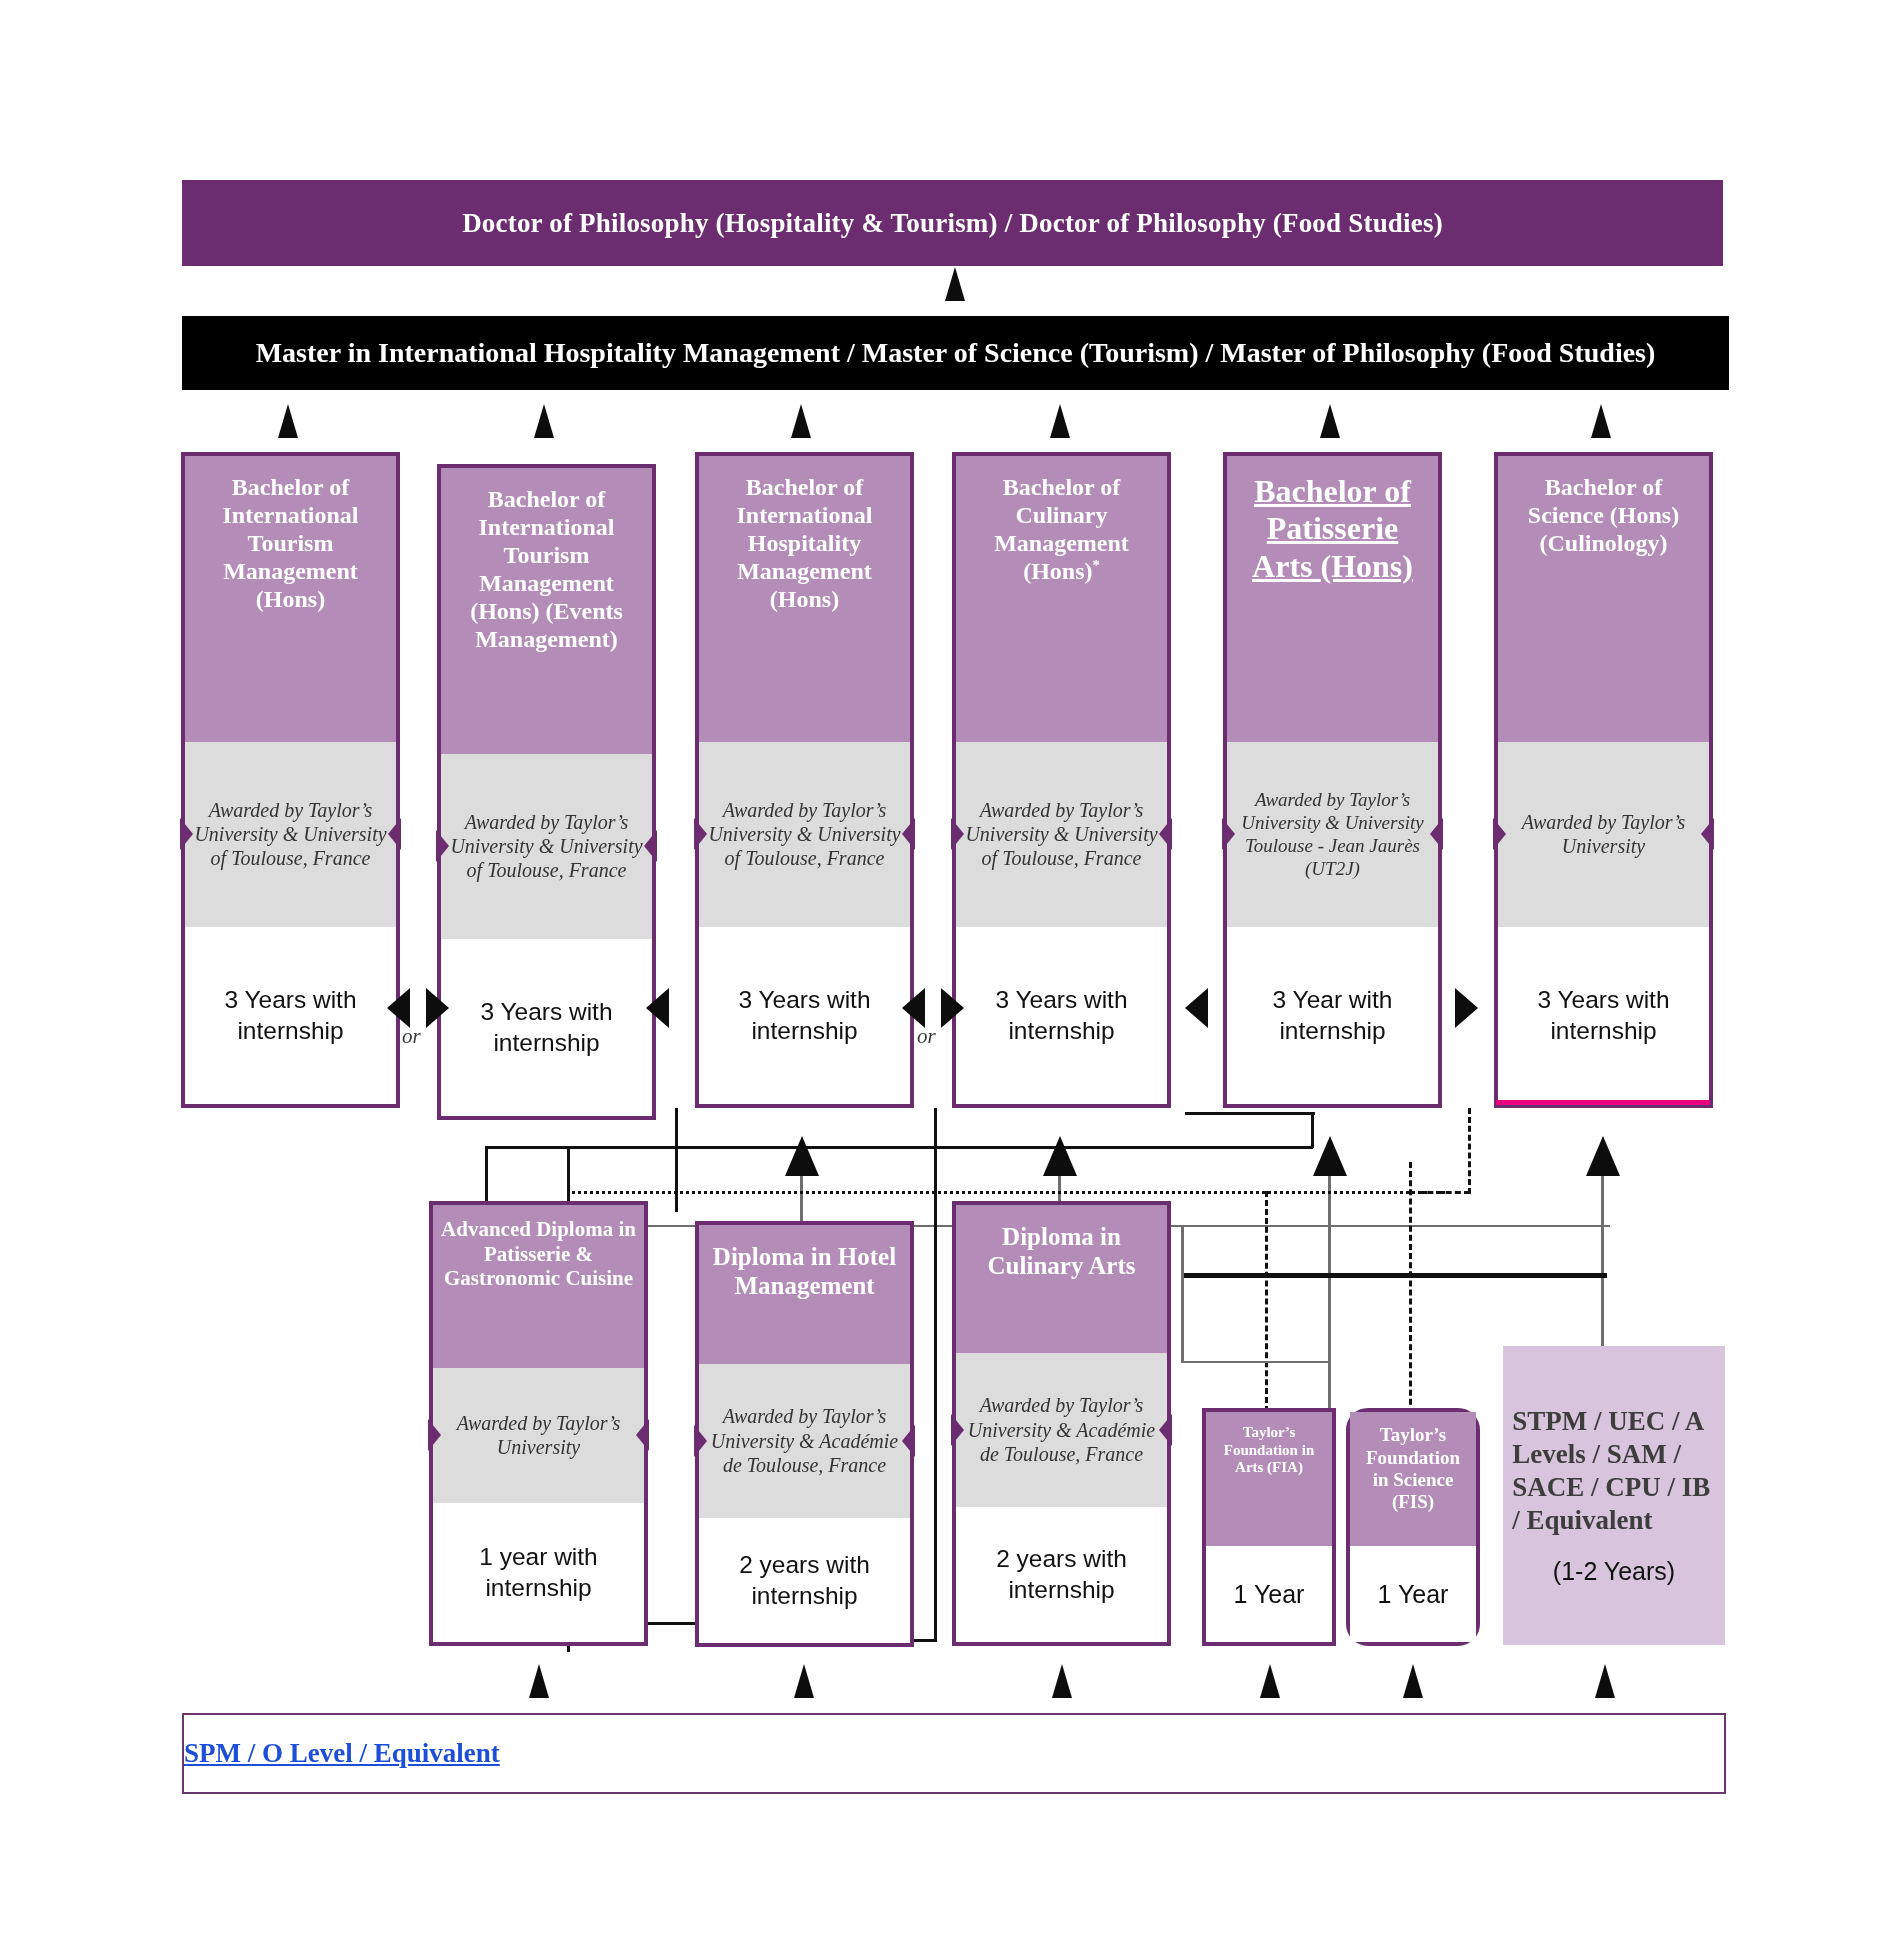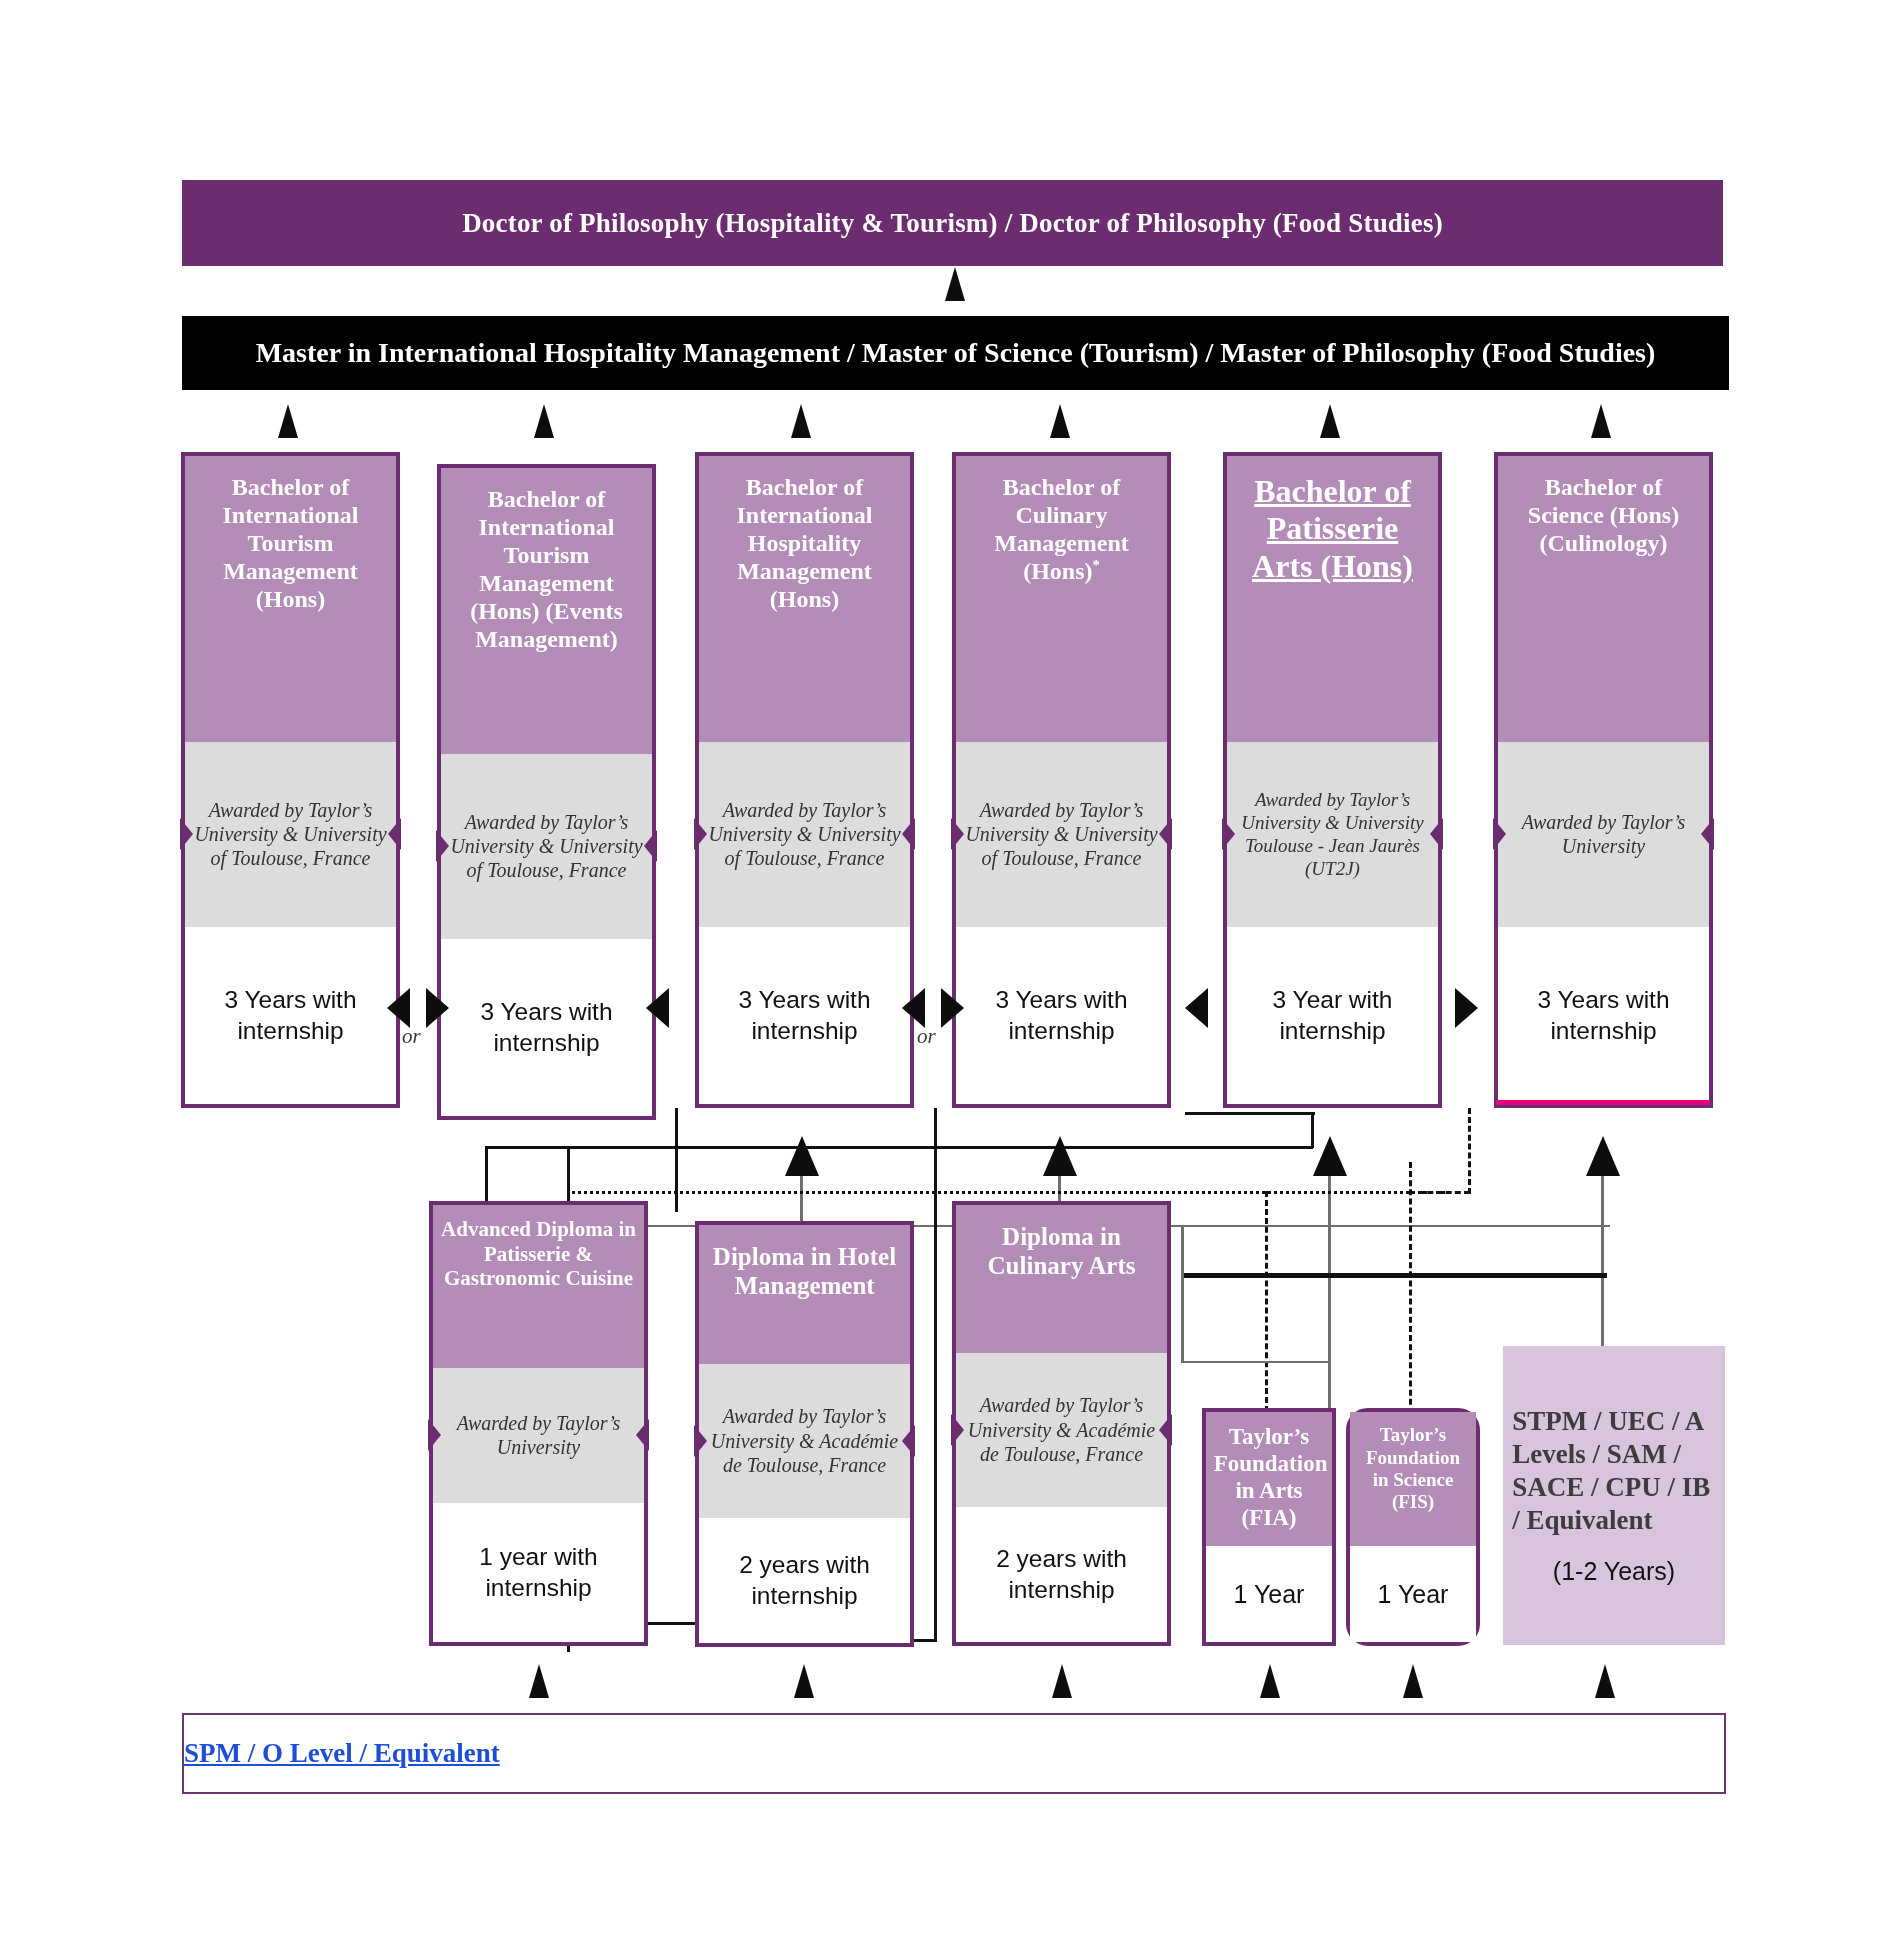--- a/index.html
+++ b/index.html
@@ -241,21 +241,21 @@
     <div class="dur" style="height:113px;font-size:24.5px;">2 years with internship</div>
   </div>
 
   <div class="abs prog" style="left:952px;top:1201px;width:219px;height:445px;">
     <div class="head" style="font-size:25px;padding-top:17px;">Diploma in Culinary Arts</div>
     <div class="awarded" style="height:142px;font-size:20px;">Awarded by Taylor’s University &amp; Académie de Toulouse, France</div>
     <div class="dur" style="height:123px;font-size:24.5px;">2 years with internship</div>
   </div>
 
   <div class="abs prog" style="left:1202px;top:1408px;width:134px;height:238px;">
-    <div class="head" style="font-size:23px;padding-top:12.3px;">Taylor’s Foundation in Arts (FIA)</div>
+    <div class="head" style="font-size:15px;padding-top:12.3px;">Taylor’s Foundation in Arts (FIA)</div>
     <div class="dur" style="height:84px;font-size:25px;">1 Year</div>
   </div>
 
   <div class="abs prog" style="left:1346px;top:1408px;width:134px;height:238px;border-radius:22px;">
     <div class="head" style="font-size:19px;padding-top:12.3px;">Taylor’s Foundation in Science (FIS)</div>
     <div class="dur" style="height:84px;font-size:25px;">1 Year</div>
   </div>
 
   <div class="abs entry-box" style="left:1503px;top:1346px;width:222px;height:299px;">
     <div style="font-weight:bold;font-size:27px;line-height:1.22;padding:0 9.2px;color:#3d3d3d;">STPM / UEC / A Levels / SAM / SACE / CPU / IB / Equivalent</div>

